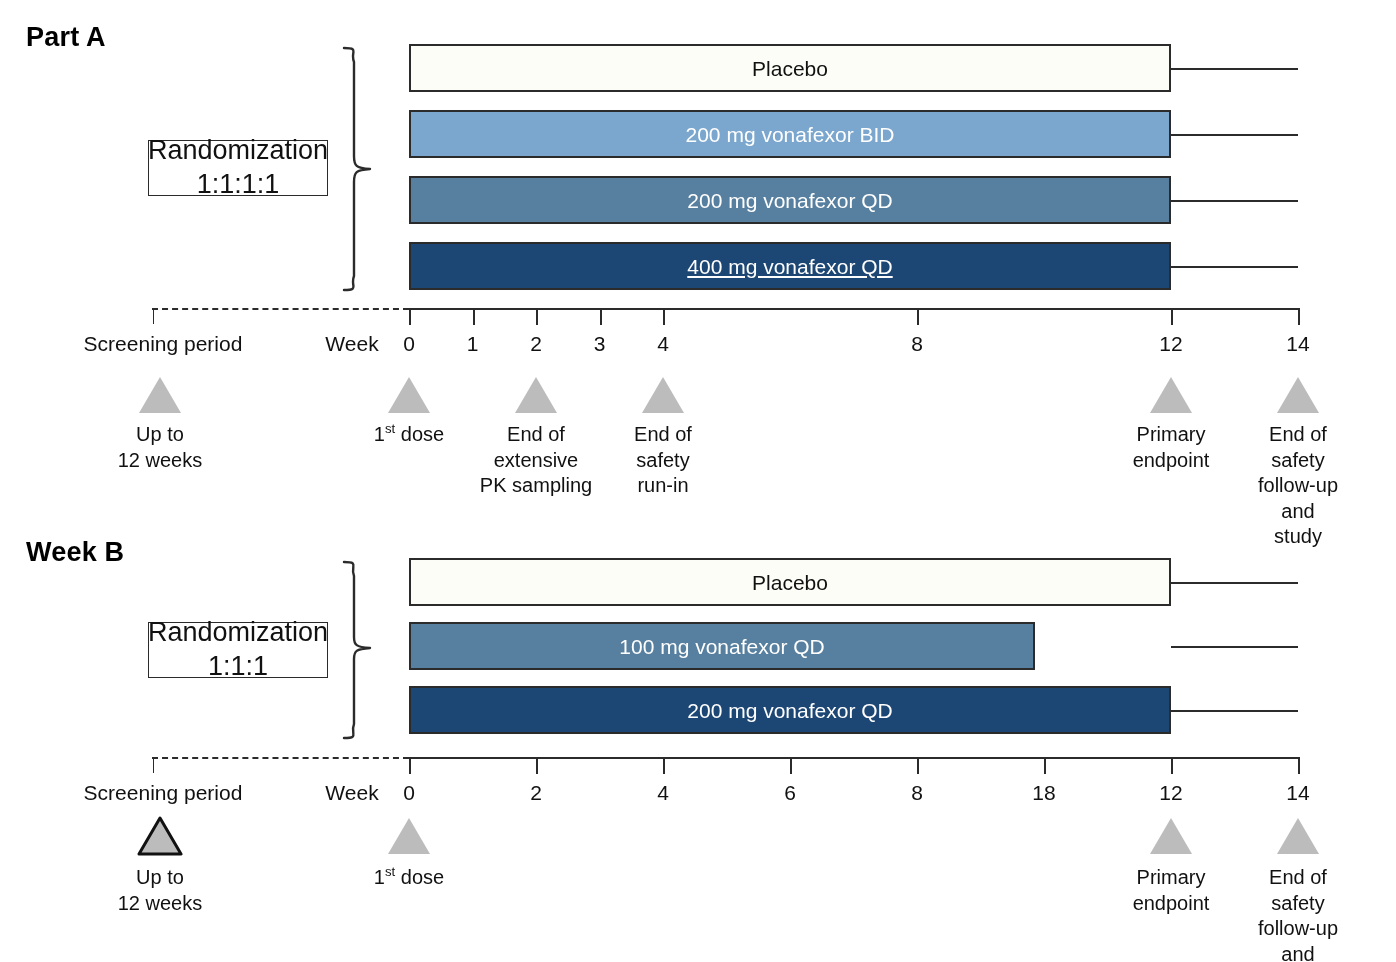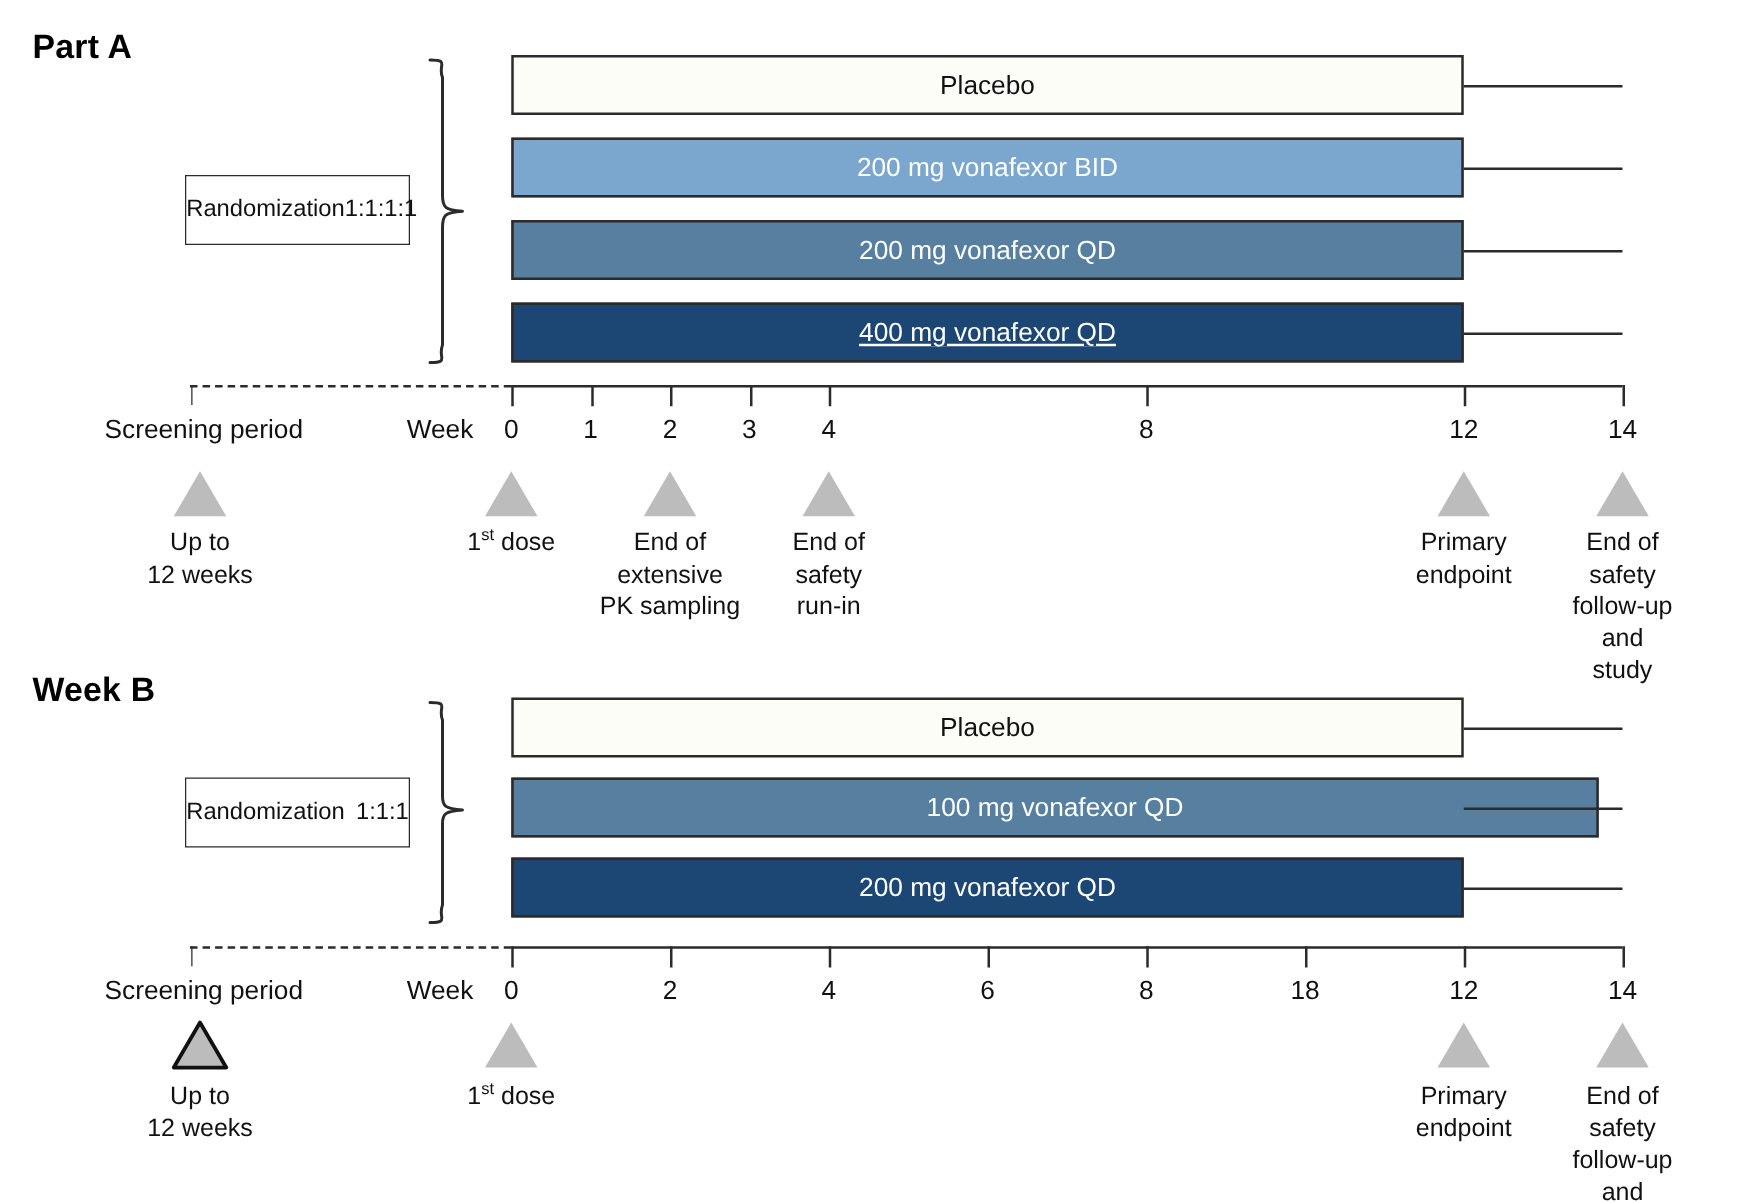--- a/index.html
+++ b/index.html
@@ -46,24 +46,24 @@
     border-top: 2px solid #2b2b2b;
     height: 0;
   }
   
   .rand-box {
     position: absolute;
     box-sizing: border-box;
     border: 1.6px solid #2b2b2b;
     background: #fff;
     display: flex;
-    flex-direction: row;
+    flex-direction: column;
     align-items: center;
-    justify-content: space-between;
-    font-size: 19px;
+    justify-content: center;
+    font-size: 27px;
     line-height: 1.25;
     color: #111;
   }
   .brace {
     position: absolute;
   }
   
   .axis-line {
     position: absolute;
     border-top: 2px solid #2b2b2b;
@@ -219,21 +219,21 @@
 
   <svg class="brace" style="left:340px; top:558px;" width="70" height="184" viewBox="0 0 70 184">
     <path d="M4 4 C 20 4, 10 8, 14 18 L 14 79 C 14 87, 16 89, 30 90 C 16 91, 14 93, 14 101 L 14 166 C 10 176, 20 180, 4 180" fill="none" stroke="#2b2b2b" stroke-width="2.4" stroke-linecap="round" stroke-linejoin="round"></path>
   </svg>
 
   <div id="armsB">
       <div class="arm-bar" style="left: 409px; top: 558px; width: 762px; height: 48px; background: rgb(253, 253, 248); color: rgb(17, 17, 17);">
         <span>Placebo</span>
       </div>
       <div class="arm-line" style="left: 1171px; top: 582px; width: 127px;"></div>
-      <div class="arm-bar" style="left: 409px; top: 622px; width: 870px; height: 48px; background: rgb(87, 127, 159); color: rgb(255, 255, 255);">
+      <div class="arm-bar" style="left: 409px; top: 622px; width: 626px; height: 48px; background: rgb(87, 127, 159); color: rgb(255, 255, 255);">
         <span>100 mg vonafexor QD</span>
       </div>
       <div class="arm-line" style="left: 1171px; top: 646px; width: 127px;"></div>
       <div class="arm-bar" style="left: 409px; top: 686px; width: 762px; height: 48px; background: rgb(28, 70, 116); color: rgb(255, 255, 255);">
         <span>200 mg vonafexor QD</span>
       </div>
       <div class="arm-line" style="left: 1171px; top: 710px; width: 127px;"></div>
     </div>
   <div id="axisB">
       <div class="axis-dashed" style="left: 152px; top: 757px; width: 257px;"></div>

